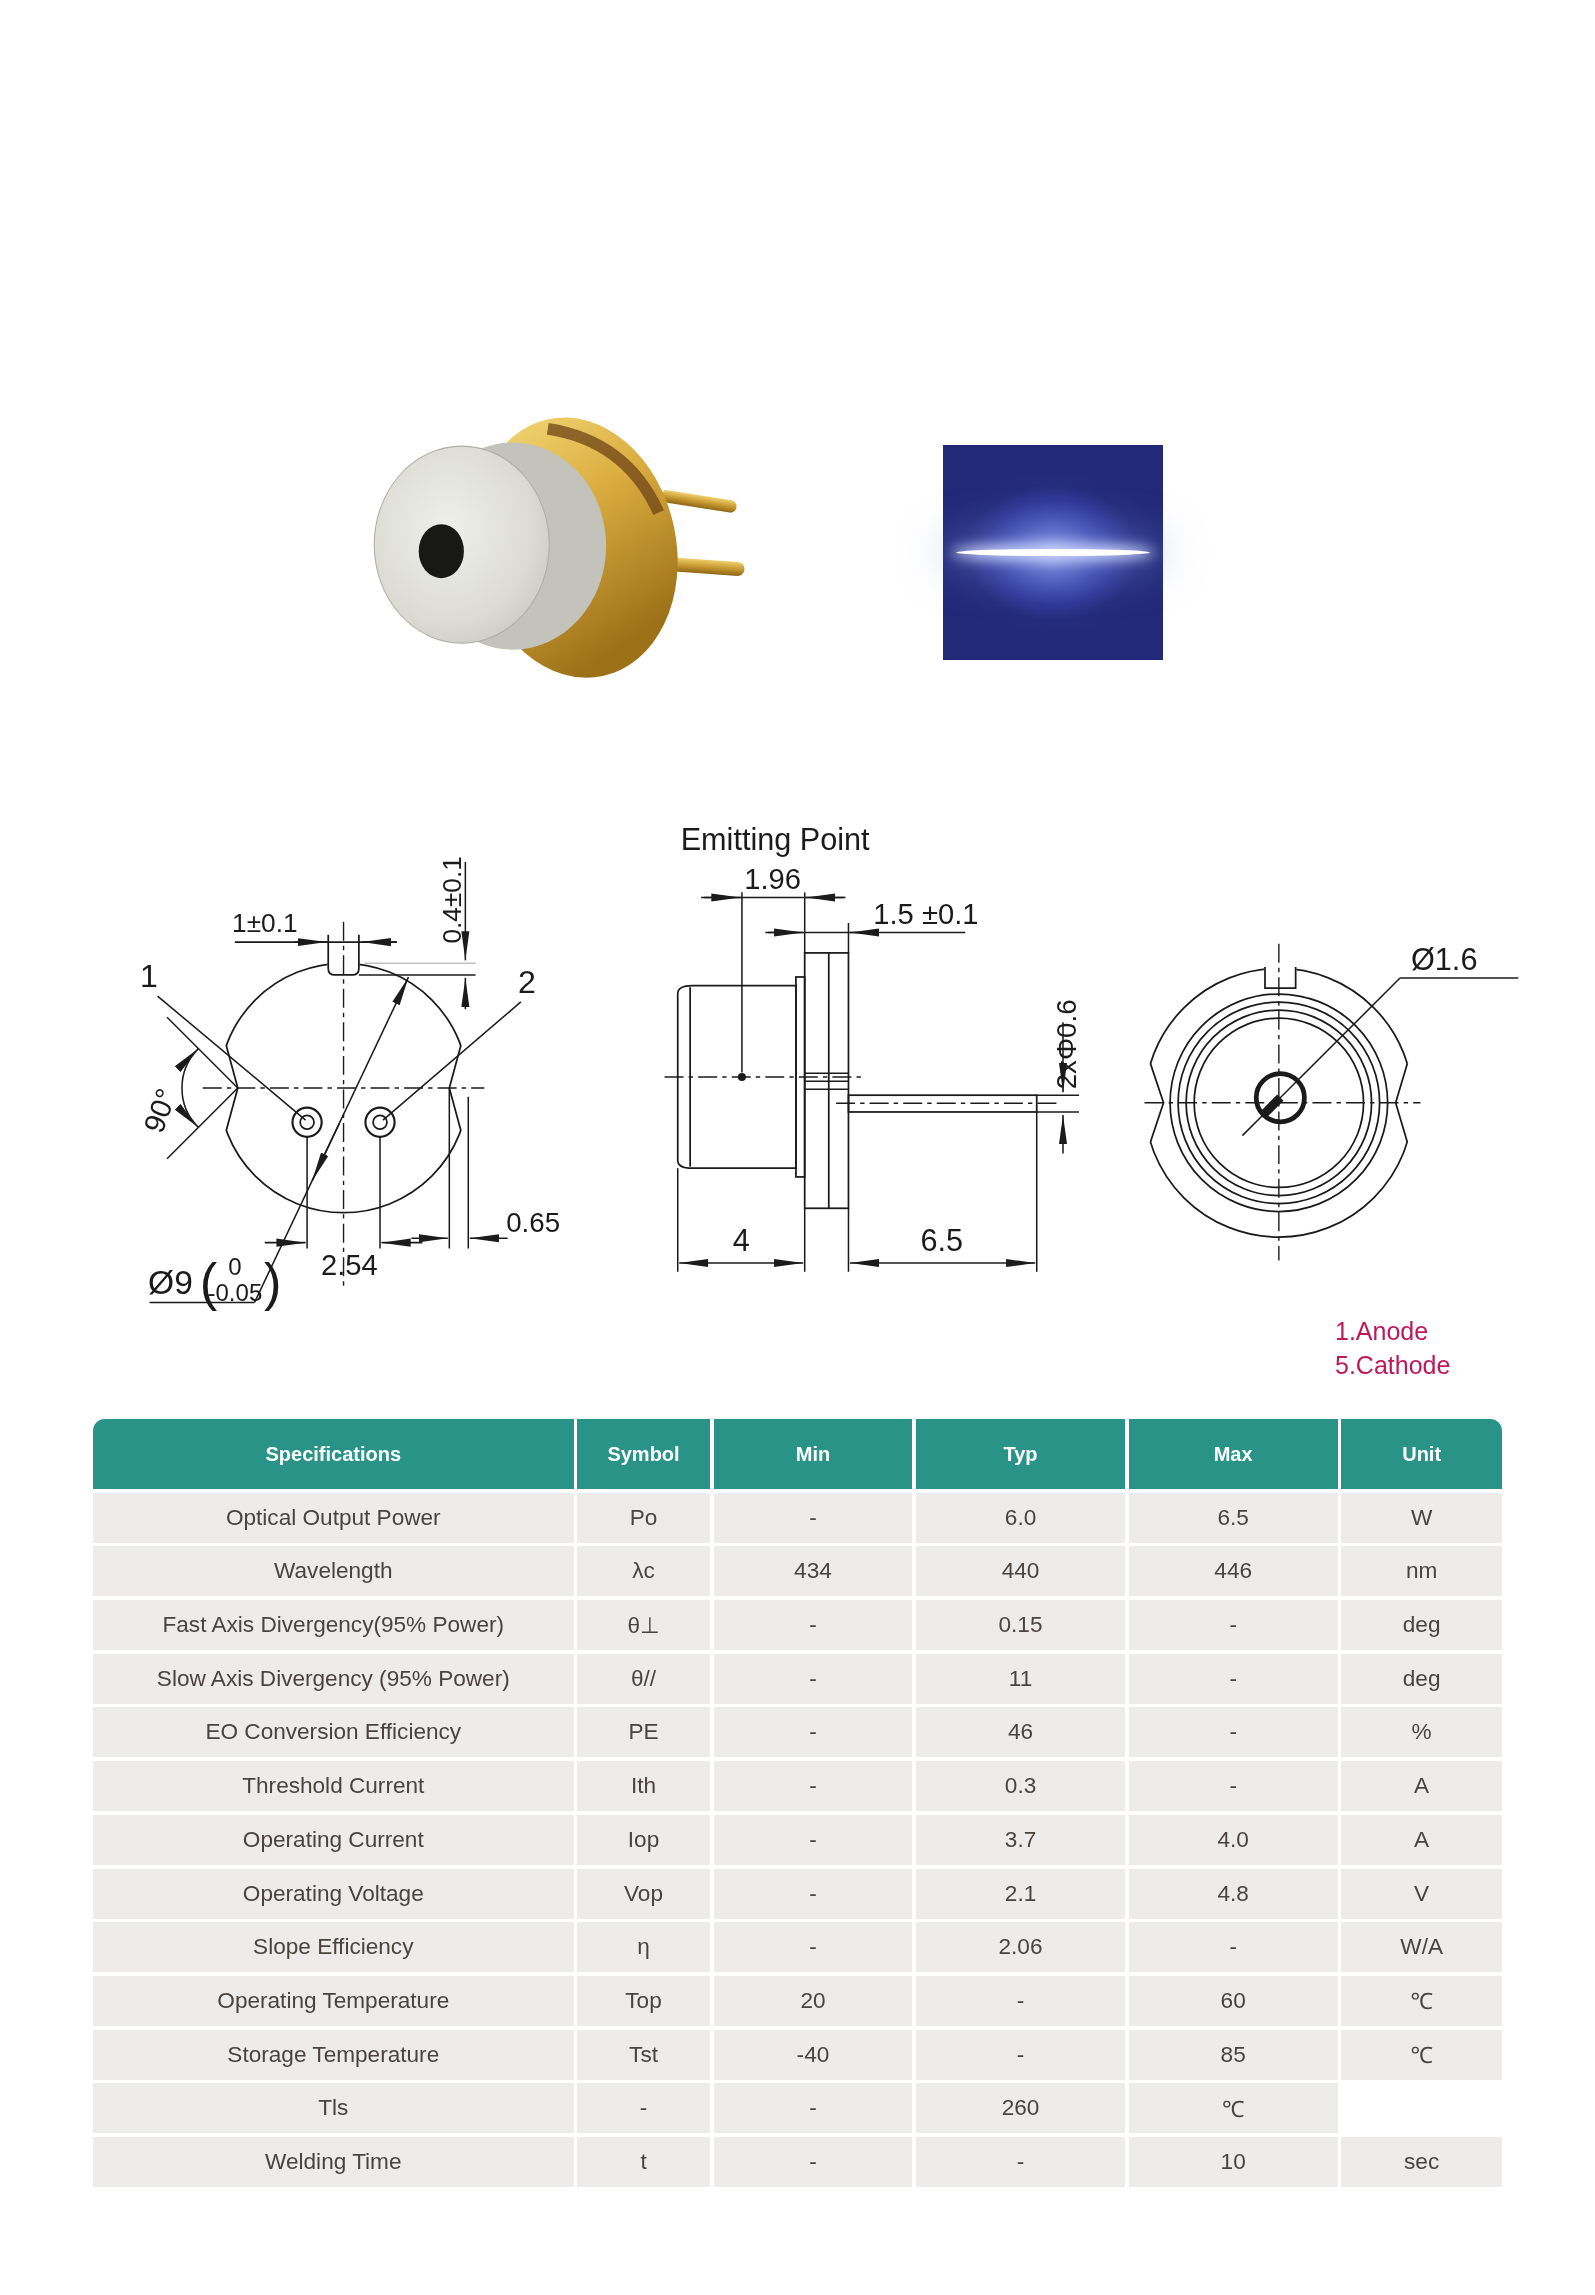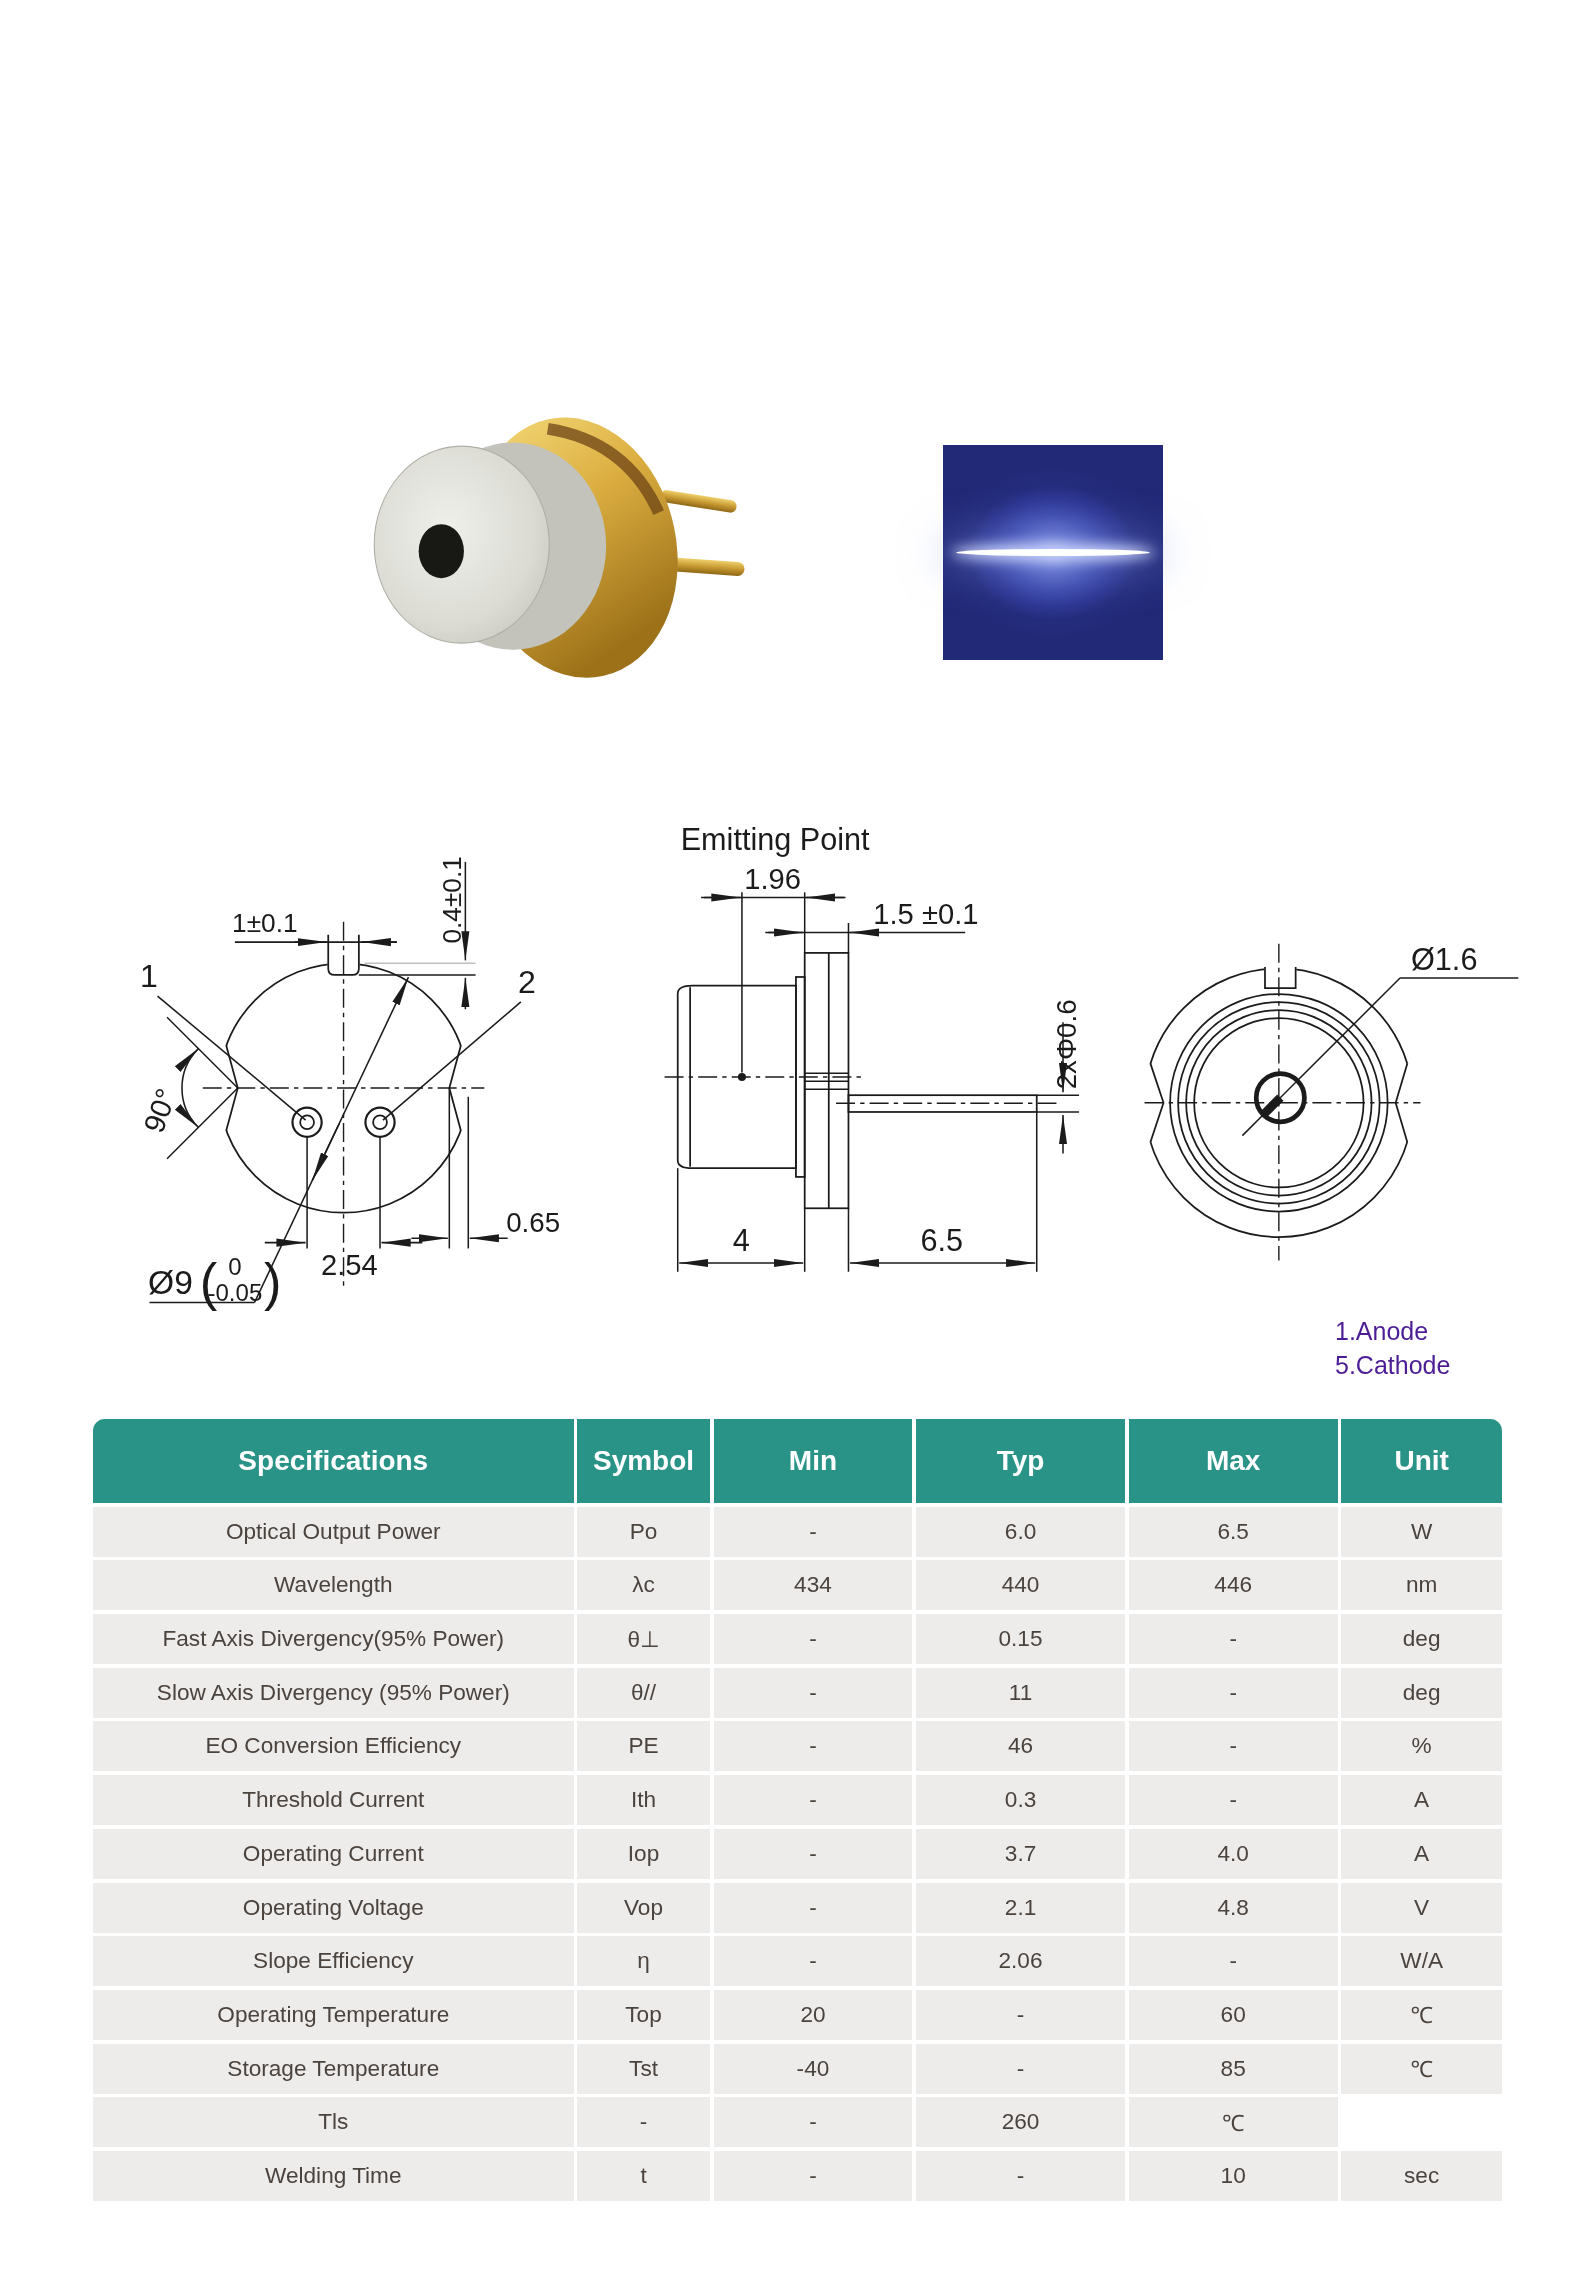--- a/index.html
+++ b/index.html
@@ -23,27 +23,27 @@
   
   .dwg{position:absolute;}
   .dwg text{fill:#1b1b1b;font-family:"Liberation Sans",sans-serif;}
   .ln{stroke:#1b1b1b;stroke-width:2.4;fill:none;}
   .lnb{stroke:#1b1b1b;stroke-width:3;fill:none;}
   .thin{stroke:#1b1b1b;stroke-width:2.1;fill:none;}
   .cl{stroke:#1b1b1b;stroke-width:1.9;fill:none;stroke-dasharray:26 7 6 7;}
   .gray{stroke:#bfbfbf;stroke-width:2;fill:none;}
   .wmask{fill:#ffffff;stroke:none;}
   
-  #pin-legend{position:absolute;left:1335px;top:1314px;font-size:25px;line-height:34px;color:#4c1d95;}
+  #pin-legend{position:absolute;left:1335px;top:1314px;font-size:25px;line-height:34px;color:#be185d;}
   
   #spec-table{position:absolute;left:93px;top:1419px;width:1409px;}
   .thead,.trow{display:grid;grid-template-columns:667fr 184fr 276fr 290fr 290fr 223fr;
                column-gap:3.7px;margin-bottom:3.7px;}
   .thead > div{background:var(--header-teal,#2A9387);color:#ffffff;font-weight:bold;
-               font-size:28px;height:84px;display:flex;align-items:center;justify-content:center;}
+               font-size:20px;height:70px;display:flex;align-items:center;justify-content:center;}
   .thead > div:first-child{border-top-left-radius:11.7px;}
   .thead > div:last-child{border-top-right-radius:11.7px;}
   .trow > div{background:var(--row-gray,#EDECEB);color:#4B433E;font-size:22.6px;height:50px;
               display:flex;align-items:center;justify-content:center;text-align:center;}
 </style>
 </head>
 <body>
 
 <div id="page">
 

